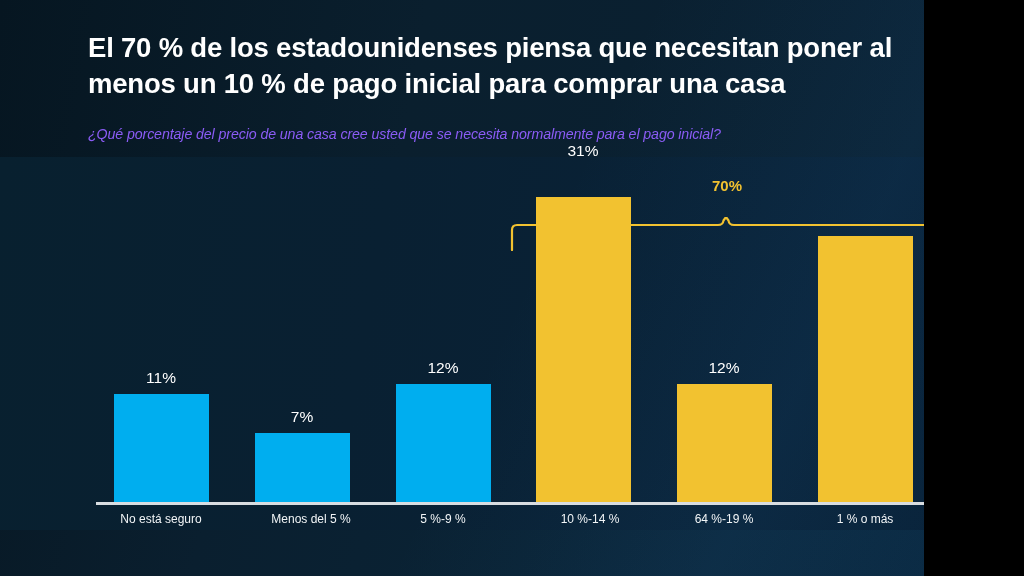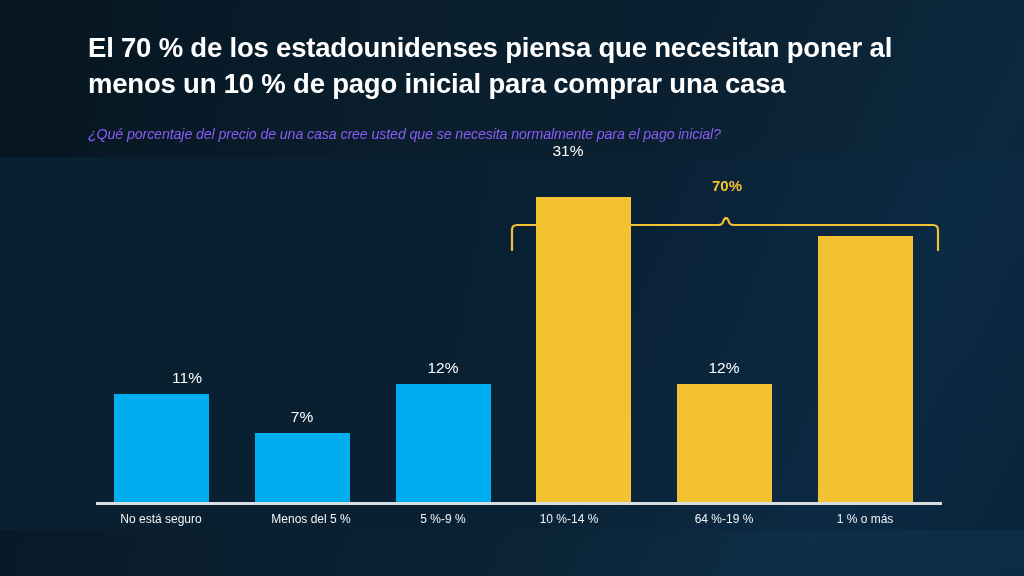--- a/index.html
+++ b/index.html
@@ -2,21 +2,21 @@
 <html><head>
 <meta charset="utf-8">
 <style>
   html, body {
     margin: 0;
     padding: 0;
     background: #000;
   }
   #slide {
     position: relative;
-    width: 1024px;
+    width: 924px;
     height: 576px;
     overflow: hidden;
     font-family: "Liberation Sans", sans-serif;
     background: #0b1f2e;
   }
   
   .bg-base {
     position: absolute;
     inset: 0;
     background: linear-gradient(105deg, #071722 0%, #0a1f2f 32%, #0a2335 62%, #0b2b44 100%);
@@ -162,35 +162,35 @@
     <div class="annot-value">70%</div>
 
     <div class="bracket">
       <svg width="440" height="34" viewBox="0 0 440 34" fill="none" xmlns="http://www.w3.org/2000/svg">
         <path d="M7 33 L7 13 Q7 8 12 8 L213 8 Q218 8 218.5 3.5 L221 0 L223.5 3.5 Q224 8 229 8 L428 8 Q433 8 433 13 L433 33" stroke="#f2c230" stroke-width="2.2" stroke-linecap="round" stroke-linejoin="round" fill="none"></path>
       </svg>
     </div>
 
     <div class="axis-line"></div>
 
-    <div class="bar-label" style="left:161px; top:212px;margin-left:26px;">11%</div>
+    <div class="bar-label" style="left:161px; top:212px;">11%</div>
     <div class="bar" style="left:114px; width:95px; height:108px; background:#00aeef;"></div>
     <div class="cat-label" style="left:161px;">No está seguro</div>
 
     <div class="bar-label" style="left:302px; top:251px;">7%</div>
     <div class="bar" style="left:255px; width:95px; height:69px; background:#00aeef;"></div>
     <div class="cat-label" style="left:311px;">Menos del 5 %</div>
 
     <div class="bar-label" style="left:443px; top:202px;">12%</div>
     <div class="bar" style="left:396px; width:95px; height:118px; background:#00aeef;"></div>
     <div class="cat-label" style="left:443px;">5 %-9 %</div>
 
-    <div class="bar-label" style="left:568px; top:-15px;text-align:right;">31%</div>
+    <div class="bar-label" style="left:583px; top:-15px;text-align:right;">31%</div>
     <div class="bar" style="left:536px; width:95px; height:305px; background:#f2c230;"></div>
-    <div class="cat-label" style="left:569px;text-align:center;">10 %-14 %</div>
+    <div class="cat-label" style="left:590px;text-align:center;">10 %-14 %</div>
 
     <div class="bar-label" style="left:724px; top:202px;">12%</div>
     <div class="bar" style="left:677px; width:95px; height:118px; background:#f2c230;"></div>
     <div class="cat-label" style="left:724px;">64 %-19 %</div>
 
     <div class="bar-label" style="left:865px; top:126px;">27%</div>
     <div class="bar" style="left:818px; width:95px; height:266px; background:#f2c230;"></div>
     <div class="cat-label" style="left:865px;">1 % o más</div>
 
   </div>

